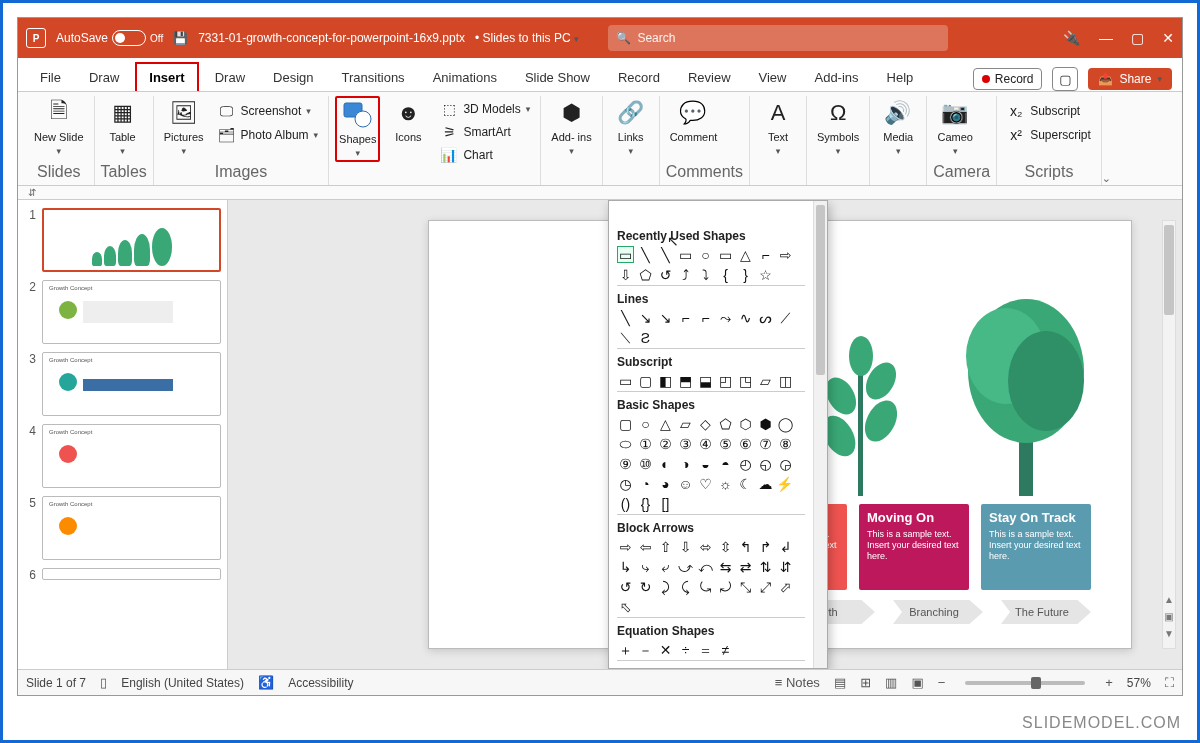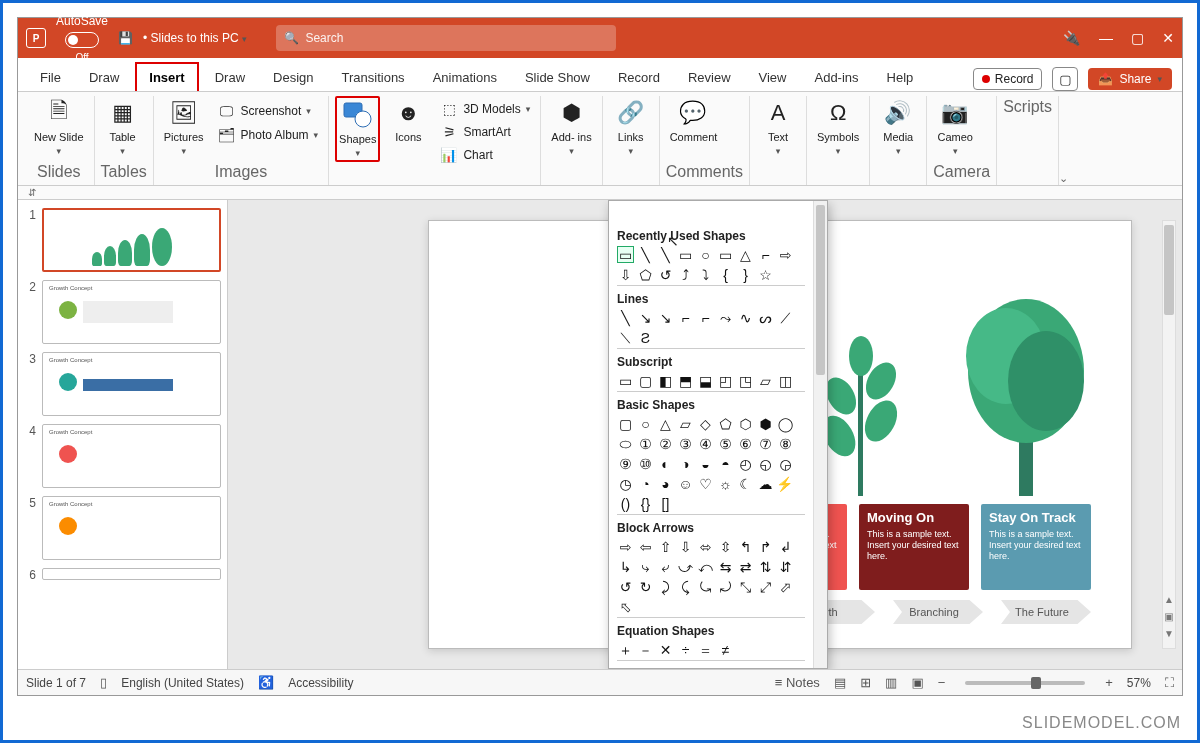--- a/index.html
+++ b/index.html
@@ -32,21 +32,21 @@
     height: 40px;
     display: flex;
     align-items: center;
     padding: 0 8px;
     gap: 10px;
     font-size: 12px;
   }
   .titlebar .app-icon {
     width: 20px; height: 20px; border: 1.5px solid #fff; border-radius: 3px; display:flex;align-items:center;justify-content:center;font-size:10px;font-weight:bold;
   }
-  .autosave-toggle { display:flex; align-items:center; gap:4px;flex-direction:column; }
+  .autosave-toggle { display:flex; align-items:center; gap:4px; }
   .toggle { width:34px;height:16px;border:1px solid #fff;border-radius:8px;position:relative; }
   .toggle::after { content:""; position:absolute; left:2px; top:2px; width:10px;height:10px;background:#fff;border-radius:50%; }
   .title-filename { flex:0 0 auto; }
   .search {
     flex:1; max-width:340px; margin-left:20px;
     background: rgba(255,255,255,0.25);
     border-radius:4px; height:26px; display:flex; align-items:center; padding:0 8px; gap:6px;
   }
   .winctrl { margin-left:auto; display:flex; gap:18px; align-items:center; }
   .winctrl span { font-size:14px; }
@@ -138,20 +138,21 @@
   <div class="app-window">
 
     <div class="titlebar">
       <span class="app-icon">P</span>
       <div class="autosave-toggle">
         <span>AutoSave</span>
         <span class="toggle"></span>
         <span style="font-size:10px">Off</span>
       </div>
       <span>💾</span>
+      <span class="title-filename">7331-01-growth-concept-for-powerpoint-16x9.pptx</span>
       <span>• <span>Slides to this PC</span> <span class="caret">▾</span></span>
       <div class="search">
         <span>🔍</span>
         <span style="opacity:.9">Search</span>
       </div>
       <div class="winctrl">
         <span>🔌</span>
         <span>—</span>
         <span>▢</span>
         <span>✕</span>
@@ -328,20 +329,32 @@
           <div class="row">
             <div class="rbtn">
               <span class="ico">📷</span>
               <span class="lbl">Cameo</span>
               <span class="caret">▾</span>
             </div>
           </div>
           <div class="glabel">Camera</div>
         </div>
       <div class="rgroup">
+        <div class="row">
+            <div style="display:flex;flex-direction:column;gap:2px;padding-top:4px;">
+          <div class="rbtn-sm">
+                <span class="ico">x₂</span>
+                <span>Subscript</span>
+              </div>
+          <div class="rbtn-sm">
+                <span class="ico">x²</span>
+                <span>Superscript</span>
+              </div>
+        </div>
+          </div>
         <div class="glabel">Scripts</div>
       </div>
       <div class="collapse-caret">⌄</div>
     </div>
 
     <div style="height:14px;border-bottom:1px solid #ccc;background:#fafafa;display:flex;align-items:center;padding-left:10px;">
       <span style="font-size:10px;color:#666">⇵</span>
     </div>
 
     <div class="workarea">
@@ -429,21 +442,21 @@
                   <ellipse cx="65" cy="85" rx="58" ry="72" fill="#3aa876"></ellipse>
                   <ellipse cx="45" cy="70" rx="40" ry="48" fill="#46b987"></ellipse>
                   <ellipse cx="85" cy="95" rx="38" ry="50" fill="#2f9068"></ellipse>
                 </svg>
             </div>
             <div class="phase-row">
               <div class="phase" style="background:#EF5350">
                   <h4>Third Phase</h4>
                   <p>This is a sample text. Insert your desired text here.</p>
                 </div>
-              <div class="phase" style="background:#7f1d1d">
+              <div class="phase" style="background:#be185d">
                   <h4>Moving On</h4>
                   <p>This is a sample text. Insert your desired text here.</p>
                 </div>
               <div class="phase" style="background:#5B9BB0">
                   <h4>Stay On Track</h4>
                   <p>This is a sample text. Insert your desired text here.</p>
                 </div>
             </div>
             <div class="arrows">
               <div class="arrow">owth</div>

